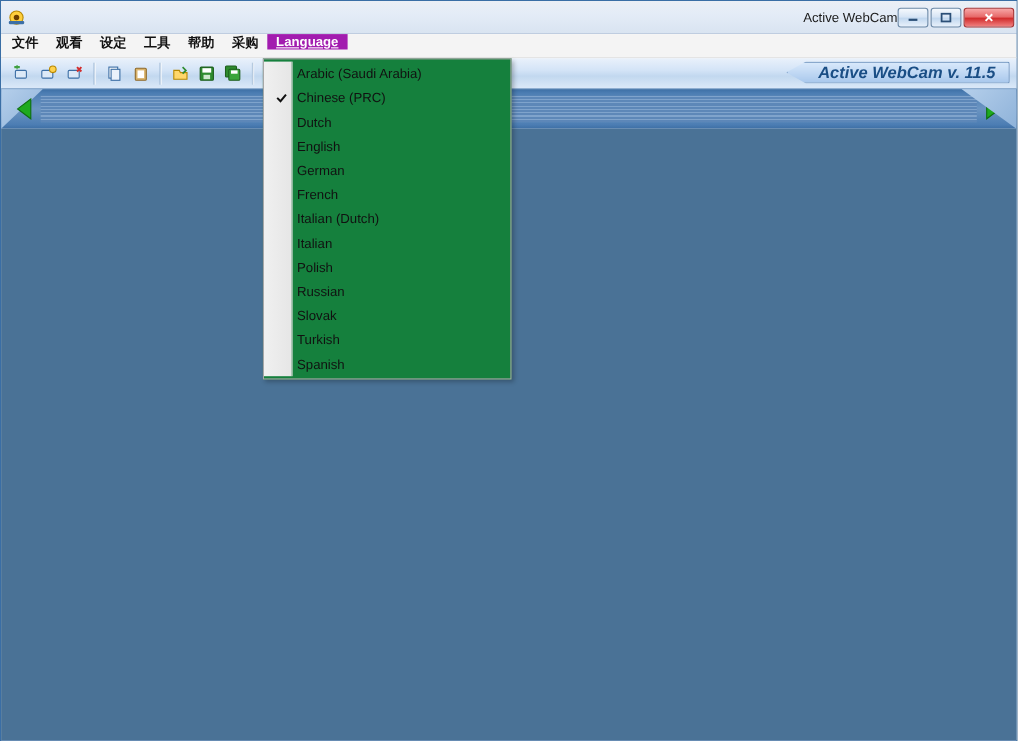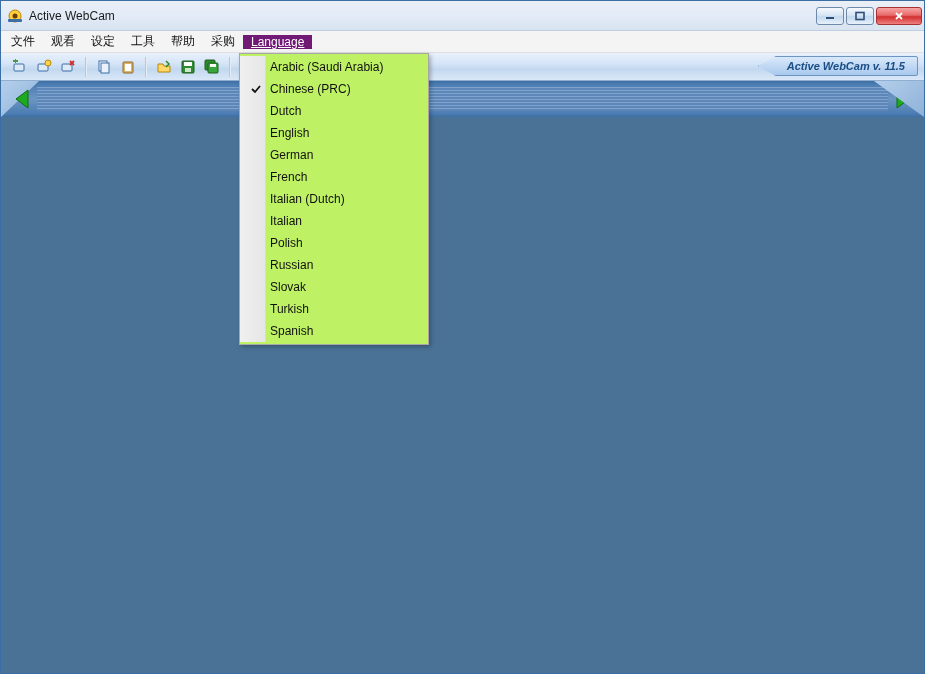--- a/index.html
+++ b/index.html
@@ -3,49 +3,49 @@
 <meta charset="utf-8">
 <style>
 * { margin:0; padding:0; box-sizing:border-box; font-family:"Microsoft YaHei","Segoe UI",Tahoma,sans-serif; }
 html,body { width:925px; height:674px; overflow:hidden; background:#d4d4d4; }
 
 .window { width:925px; height:674px; background:#fff; border:1px solid #3a6ea5; position:relative; display:flex; flex-direction:column; }
 
 .titlebar { height:30px; background:linear-gradient(to bottom,#ebeff5 0%,#e4ecf7 40%,#d9e4f1 100%); display:flex; align-items:center; padding:0 2px 0 6px; border-bottom:1px solid #bfcde0; }
 .titlebar .app-icon { width:16px; height:16px; margin-right:6px; display:flex; align-items:center; justify-content:center; }
 .titlebar .app-icon svg { width:16px; height:16px; }
-.titlebar .title { font-size:12px; color:#1a1a1a; flex:1; }
+.titlebar .title { font-size:12px; color:#1a1a1a; flex:1;text-align:right; }
 .win-controls { display:flex; gap:2px; }
 .win-btn { width:28px; height:18px; border:1px solid #6d8aa8; border-radius:3px; background:linear-gradient(to bottom,#f5f9fd,#d7e5f5 45%,#c2d8ef 55%,#e8f1fb); display:flex; align-items:center; justify-content:center; font-size:10px; color:#2b4f77; cursor:default; }
 .win-btn.close { background:linear-gradient(to bottom,#f7a6a6,#e76a6a 45%,#d22e2e 55%,#f08080); border-color:#a83232; color:#fff; width:46px; }
 .win-btn svg { width:12px; height:10px; }
 
-.menubar { height:22px; background:#f4f4f4; display:flex; align-items:center; padding:0 2px; font-size:12px; border-bottom:1px solid #e0e0e0; }
+.menubar { height:22px; background:#f4f4f4; display:flex; align-items:flex-start; padding:0 2px; font-size:12px; border-bottom:1px solid #e0e0e0;font-weight:bold; }
 .menu-item { padding:0 8px; display:flex; align-items:center; cursor:default; color:#111; }
-.menu-item.active { background:#701a75; color:#fff; text-decoration:underline; }
+.menu-item.active { background:#a21caf; color:#fff; text-decoration:underline; }
 
 .toolbar { height:28px; background:linear-gradient(to bottom,#e9f1fb 0%,#d4e4f7 40%,#c2d8ef 60%,#dae8f8 100%); border-bottom:1px solid #8faed0; display:flex; align-items:center; padding:0 4px; position:relative; }
 .tool-group { display:flex; align-items:center; gap:2px; padding:0 4px; }
 .tool-sep { width:2px; height:20px; background:linear-gradient(to right,#9ab6d4,#fff); margin:0 2px; }
 .tool-btn { width:22px; height:22px; display:flex; align-items:center; justify-content:center; border-radius:3px; }
 .tool-btn svg { width:16px; height:16px; }
-.version-badge { position:absolute; right:6px; top:3px; height:20px; padding:0 12px 0 28px; background:linear-gradient(to bottom,#d9e9fb,#a9c8ec); border:1px solid #6f94bf; border-radius:2px; clip-path:polygon(18px 0,100% 0,100% 100%,18px 100%,0 50%); display:flex; align-items:center; font-size:11px; font-style:italic; font-weight:bold; color:#1a4e85; }
+.version-badge { position:absolute; right:6px; top:3px; height:20px; padding:0 12px 0 28px; background:linear-gradient(to bottom,#d9e9fb,#a9c8ec); border:1px solid #6f94bf; border-radius:2px; clip-path:polygon(18px 0,100% 0,100% 100%,18px 100%,0 50%); display:flex; align-items:center; font-size:15px; font-style:italic; font-weight:bold; color:#1a4e85; }
 
 .navstrip { height:36px; background:linear-gradient(to bottom,#3d6fa5 0%,#4c7db3 10%,#6c95c2 50%,#4c7db3 90%,#3d6fa5 100%); position:relative; display:flex; align-items:center; }
 .navstrip::before { content:""; position:absolute; left:36px; right:36px; top:6px; bottom:6px; background:repeating-linear-gradient(to bottom,#7fa3cc 0 1px,#5d87b8 1px 3px); }
 .navstrip .arrow { width:30px; height:30px; display:flex; align-items:center; justify-content:center; z-index:2; }
 .navstrip .arrow svg { width:20px; height:22px; }
 .navstrip .spacer { flex:1; }
 .navstrip .corner { width:48px; height:36px; background:linear-gradient(135deg,#b5cfeb 0%,#8eb2d9 100%); z-index:2; }
 .navstrip .corner.left { clip-path:polygon(0 0,100% 0,0 100%); position:absolute; left:0; top:0; width:38px; }
 .navstrip .corner.right { clip-path:polygon(100% 0,100% 100%,0 0); position:absolute; right:0; top:0; width:50px; }
 
 .content { flex:1; background:#4a7296; position:relative; }
 
-.dropdown { position:absolute; left:238px; top:52px; width:190px; background:#bef264; border:1px solid #a7a7a7; box-shadow:2px 2px 4px rgba(0,0,0,.25); z-index:100; padding:2px; }
+.dropdown { position:absolute; left:238px; top:52px; width:226px; background:#15803d; border:1px solid #a7a7a7; box-shadow:2px 2px 4px rgba(0,0,0,.25); z-index:100; padding:2px; }
 .dd-item { height:22px; display:flex; align-items:center; font-size:12px; color:#111; padding:0 12px 0 28px; position:relative; cursor:default; }
 .dd-item .check { position:absolute; left:7px; top:4px; width:14px; height:14px; display:flex; align-items:center; justify-content:center; }
 .dd-item .check svg { width:12px; height:12px; }
 .dd-gutter { position:absolute; left:0; top:2px; bottom:2px; width:26px; background:linear-gradient(to right,#f0f0f0,#e6e6e6); border-right:1px solid #d9d9d9; z-index:-1; }
 .dropdown { z-index:100; }
 .dropdown .dd-gutter { z-index:0; }
 .dropdown .dd-item { z-index:1; }
 </style>
 </head>
 <body>

